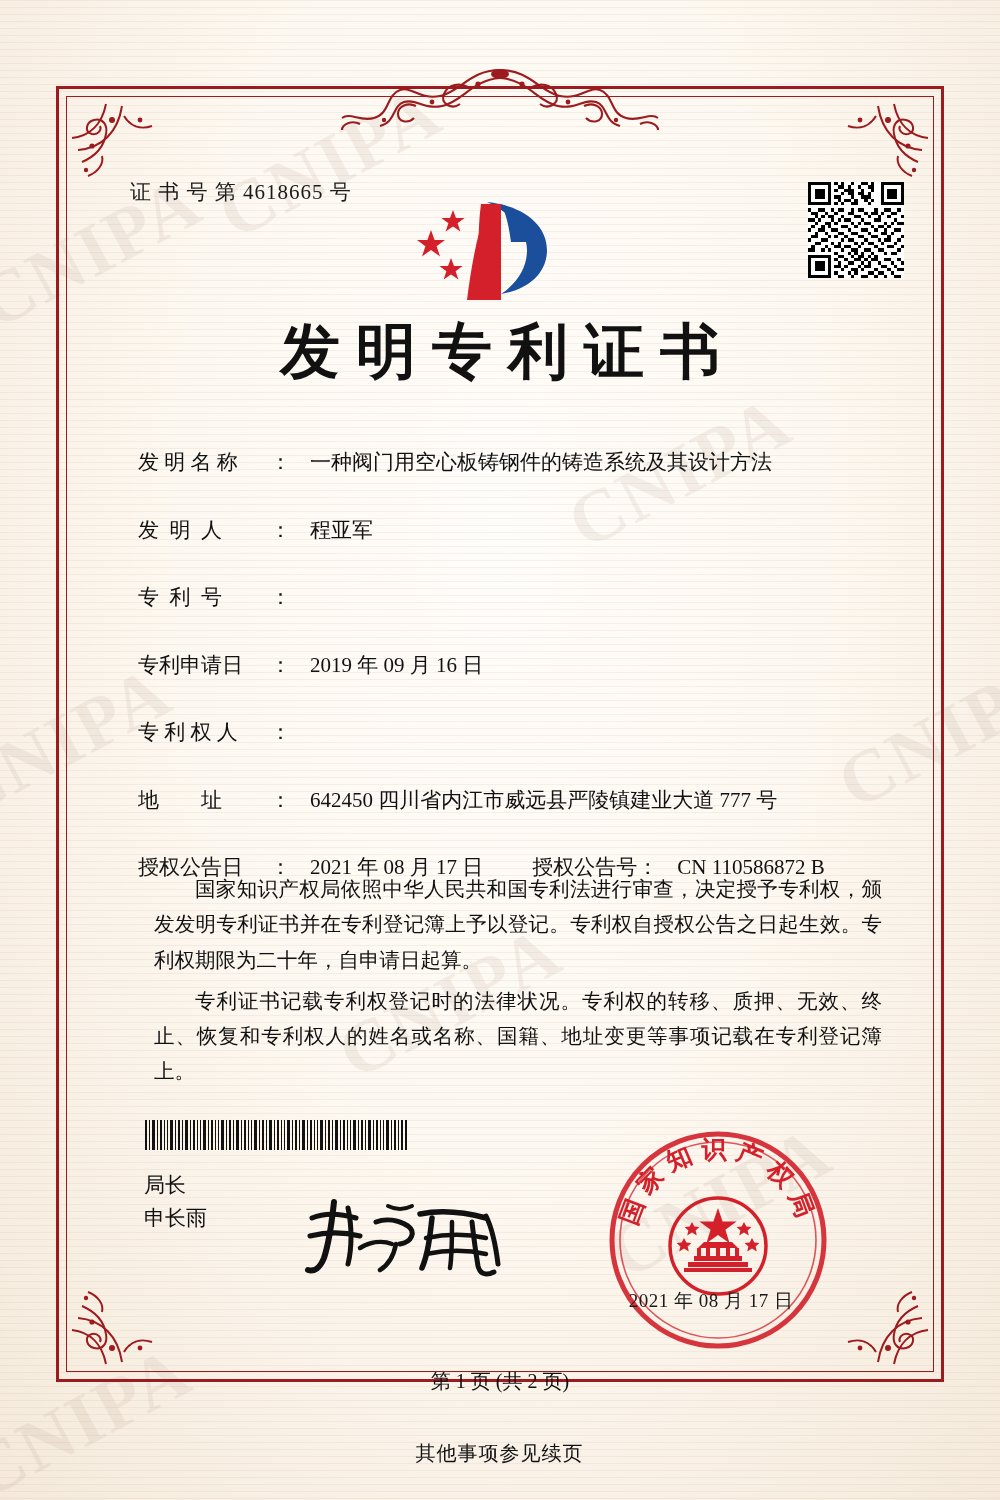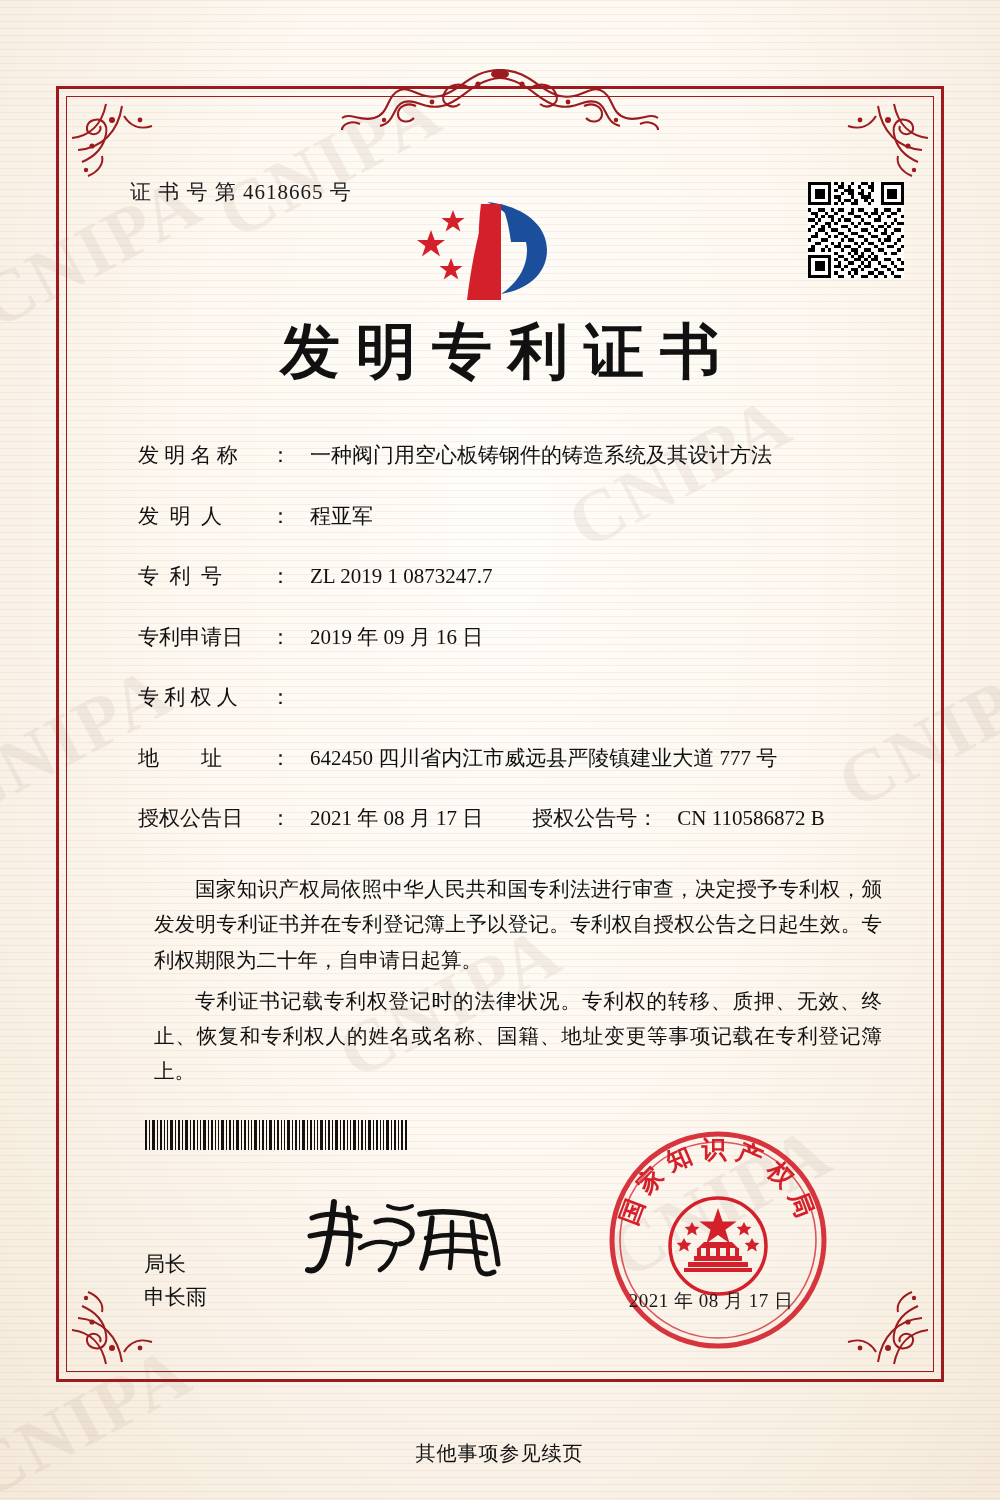--- a/index.html
+++ b/index.html
@@ -150,20 +150,21 @@
     margin-bottom: 29px;
     font-size: 21px;
     color: #111;
     line-height: 1.5;
   }
   .field-label {
     width: 132px;
     flex: 0 0 132px;
     white-space: pre;
     letter-spacing: 0px;
+    margin-top: 7px;
   }
   .field-colon {
     flex: 0 0 auto;
     padding-right: 4px;
   }
   .field-value {
     flex: 1 1 auto;
     margin-left: 15px;
   }
   .field-row.two-col .field-value {
@@ -197,21 +198,21 @@
     top: 1120px;
     width: 262px;
     height: 30px;
   }
   .barcode svg { display: block; width: 100%; height: 100%; }
 
   
   .sig-block {
     position: absolute;
     left: 144px;
-    top: 1248px;
+    top: 1169px;
     font-size: 21px;
     line-height: 1.55;
     color: #111;
   }
   .handwriting {
     position: absolute;
     left: 300px;
     top: 1192px;
     width: 230px;
     height: 90px;
@@ -605,21 +606,20 @@
       <span class="field-value">一种阀门用空心板铸钢件的铸造系统及其设计方法</span>
     </div>
     <div class="field-row">
       <span class="field-label">发  明  人</span>
       <span class="field-colon">：</span>
       <span class="field-value">程亚军</span>
     </div>
     <div class="field-row">
       <span class="field-label">专  利  号</span>
       <span class="field-colon">：</span>
-      <span class="field-value">ZL 2019 1 0873247.7</span>
     </div>
     <div class="field-row">
       <span class="field-label">专利申请日</span>
       <span class="field-colon">：</span>
       <span class="field-value">2019 年 09 月 16 日</span>
     </div>
     <div class="field-row">
       <span class="field-label">专 利 权 人</span>
       <span class="field-colon">：</span>
     </div>
@@ -778,15 +778,16 @@
           <rect x="8" y="0" width="4" height="8"></rect>
           <rect x="17" y="0" width="4" height="8"></rect>
           <path d="M-20 0 L 20 0 L 14 -6 L -14 -6 Z"></path>
           <rect x="-34" y="20" width="68" height="4"></rect>
         </g>
       </g>
     </svg>
   </div>
   <div class="seal-date">2021 年 08 月 17 日</div>
 
+  <div class="page-num">第 1 页 (共 2 页)</div>
   <div class="footer-note">其他事项参见续页</div>
 
 </div>
 
 </body></html>

